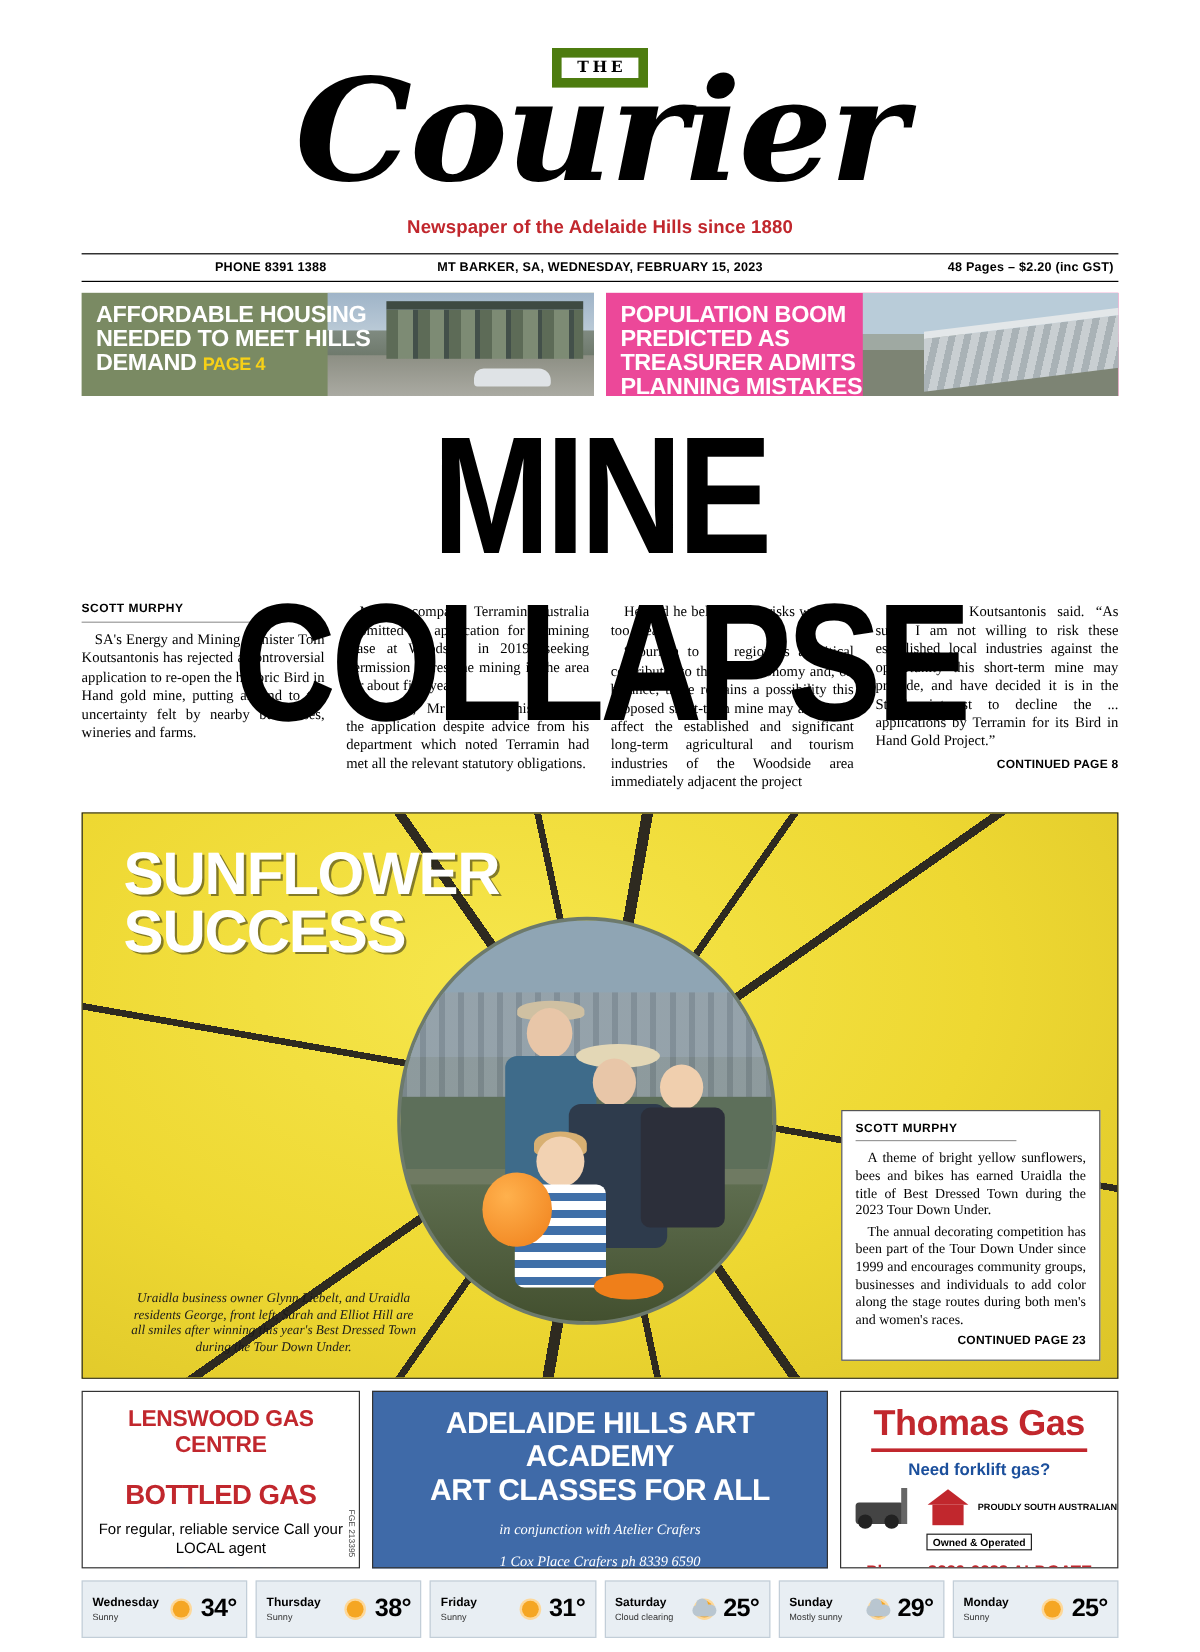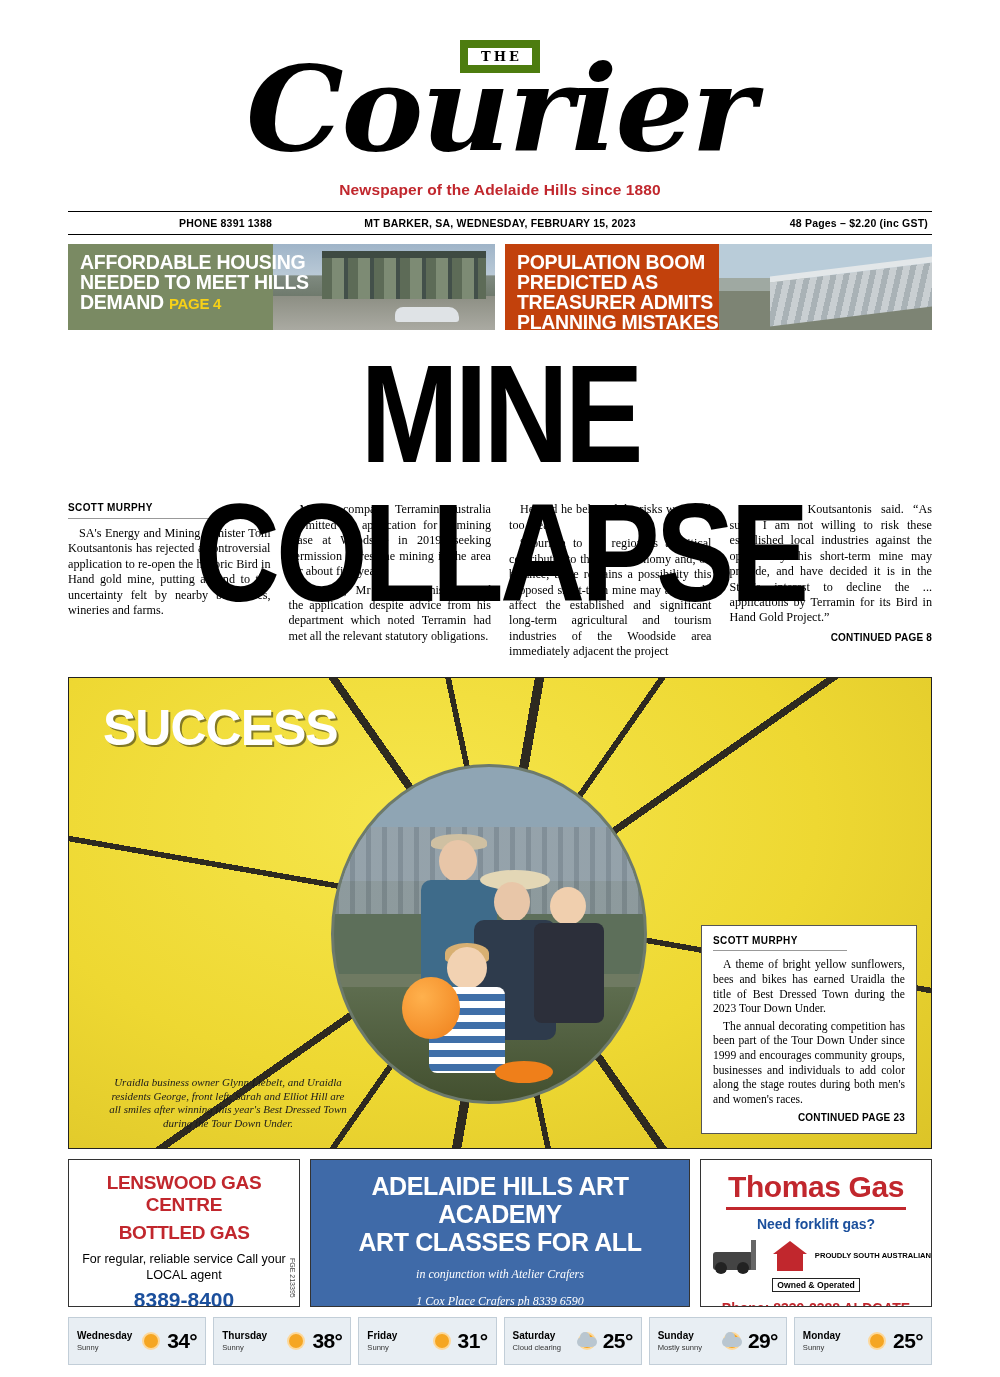--- a/index.html
+++ b/index.html
@@ -92,21 +92,21 @@
   }
   .promo1 .bld {
     position:absolute; right:4%; top:8%; width:74%; height:56%;
     background:repeating-linear-gradient(90deg,#5d6b57 0 10px,#7d8b74 10px 22px,#43504a 22px 26px);
     border-top:7px solid #3e4a42;
   }
   .promo1 .car {
     position:absolute; right:16%; bottom:9%; width:64px; height:15px;
     background:#dfe3e6; border-radius:8px 10px 3px 3px;
   }
-  .promo2 { background:#c2410c; }
+  .promo2 { background:#ec4899; }
   .promo2 .photo {
     position:absolute; right:0; top:0; bottom:0; width:50%;
     background:linear-gradient(to bottom,#b9ccd9 0 40%, #9fa9a2 40% 55%, #7d8474 55% 100%);
   }
   .promo2 .roof {
     position:absolute; right:-4%; top:26%; width:80%; height:58%;
     background:repeating-linear-gradient(103deg,#c9cfd2 0 7px,#a9b2b6 7px 13px);
     transform:skewY(-7deg);
     border-top:6px solid #e3e7e9;
   }
@@ -245,21 +245,21 @@
   }
   .sidebox .byline { width:70%; }
   .sidebox p { margin:0 0 3px 0; text-indent:10px; }
   .sidebox .contd { margin-top:5px; }
 
   
   .ads { display:flex; gap:10px; margin-top:10px; height:148px; }
   .ad { border:1px solid #333; position:relative; overflow:hidden; }
   .ad1 { width:232px; background:#fff; text-align:center; padding-top:12px; }
   .ad1 .t1 { font-family:"Liberation Sans", sans-serif; font-weight:bold; font-size:19px; color:#c1272d; letter-spacing:-0.3px;}
-  .ad1 .t2 { font-family:"Liberation Sans", sans-serif; font-weight:bold; font-size:19px; color:#c1272d; margin-top:6px; letter-spacing:-0.5px;}
+  .ad1 .t2 { font-family:"Liberation Sans", sans-serif; font-weight:bold; font-size:23px; color:#c1272d; margin-top:16px; letter-spacing:-0.5px;}
   .ad1 .t3 { font-size:12.5px; margin-top:7px; line-height:1.3; font-family:"Liberation Sans", sans-serif;}
   .ad1 .t4 { font-family:"Liberation Sans", sans-serif; font-weight:bold; font-size:21px; color:#1b4f9c; margin-top:5px;}
   .ad1 .vert {
     position:absolute; right:3px; bottom:8px;
     font-size:7px; writing-mode:vertical-rl; color:#444;
     font-family:"Liberation Sans", sans-serif;
   }
   .ad2 { flex:1; background:#3f6aa8; color:#fff; text-align:center; padding-top:12px; }
   .ad2 .h1 { font-family:"Liberation Sans", sans-serif; font-weight:bold; font-size:25px; letter-spacing:-0.4px; line-height:1.12;}
   .ad2 .h2 { font-family:"Liberation Serif", serif; font-style:italic; font-size:12px; margin-top:11px; line-height:1.3;}
@@ -355,20 +355,21 @@
     <div class="col">
       <p>areas,” Mr Koutsantonis said. “As such, I am not willing to risk these established local industries against the opportunity this short-term mine may provide, and have decided it is in the State's interest to decline the ... applications by Terramin for its Bird in Hand Gold Project.”</p>
       <div class="contd">CONTINUED PAGE 8</div>
     </div>
   </div>
 
   <div class="feature">
     <div class="petals"></div>
 
     <div class="featurehead">
+      <div>SUNFLOWER</div>
       <div>SUCCESS</div>
     </div>
 
     <div class="oval">
       <div class="fence"></div>
       <div class="ground"></div>
       <div class="p-man">
           <div class="hat"></div>
           <div class="head"></div>
           <div class="body"></div>

